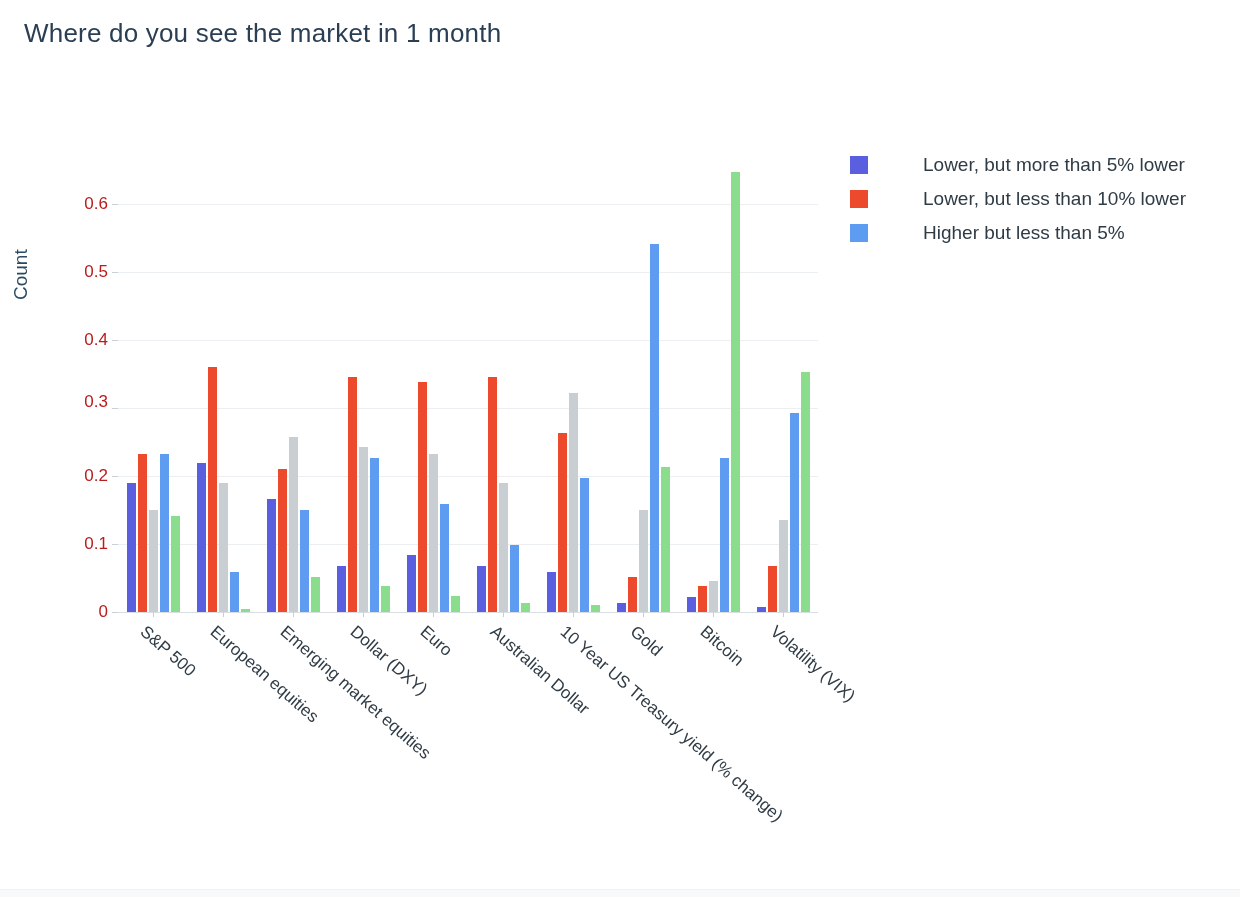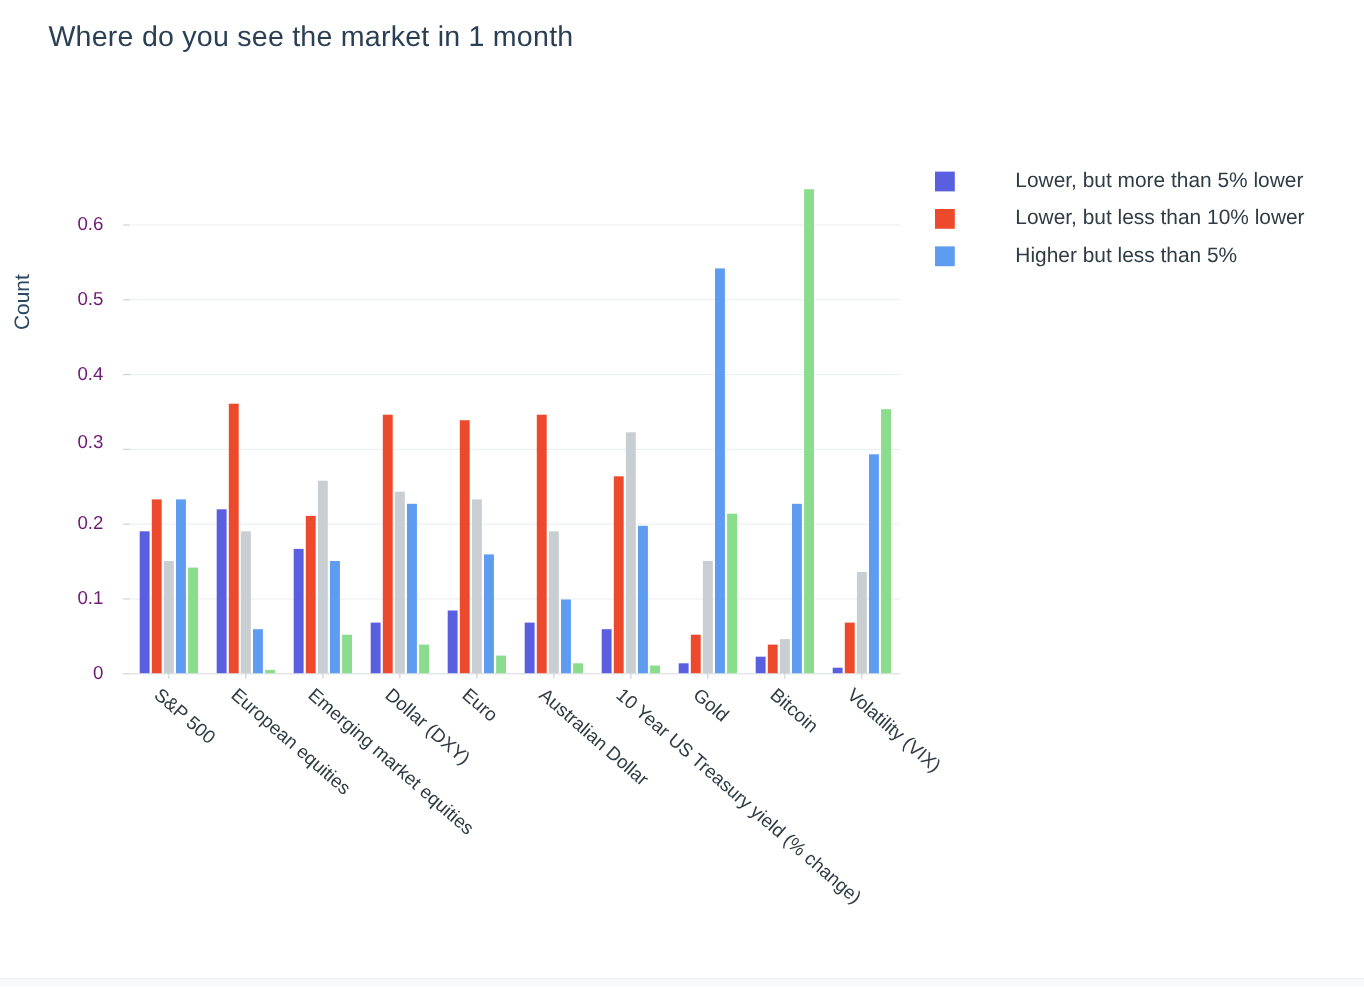--- a/index.html
+++ b/index.html
@@ -24,21 +24,20 @@
   }
 
   
   #chart-title {
     position: absolute;
     left: 24px; top: 18px;
     font-size: 26px;
     color: #2a3f54;
     letter-spacing: .2px;
     white-space: nowrap;
-    margin-left: 20px;
   }
 
   
   #plot {
     position: absolute;
     left: 118px;
     top: 150px;
     width: 700px;
     height: 462px;       
   }
@@ -50,24 +49,24 @@
   }
   .axis-line-x {
     position: absolute;
     left: 0; top: 462px;
     width: 700px; height: 1px;
     background: #d9dee2;
   }
   .ytick-label {
     position: absolute;
     right: 100%;
-    margin-right: 24px;
+    margin-right: 10px;
     transform: translateY(-50%);
     font-size: 17px;
-    color: #701a75;
+    color: #b91c1c;
     white-space: nowrap;
   }
   .ytick-mark {
     position: absolute;
     left: -6px; width: 6px; height: 1px;
     background: #c8cfd5;
   }
 
   
   #bars {

